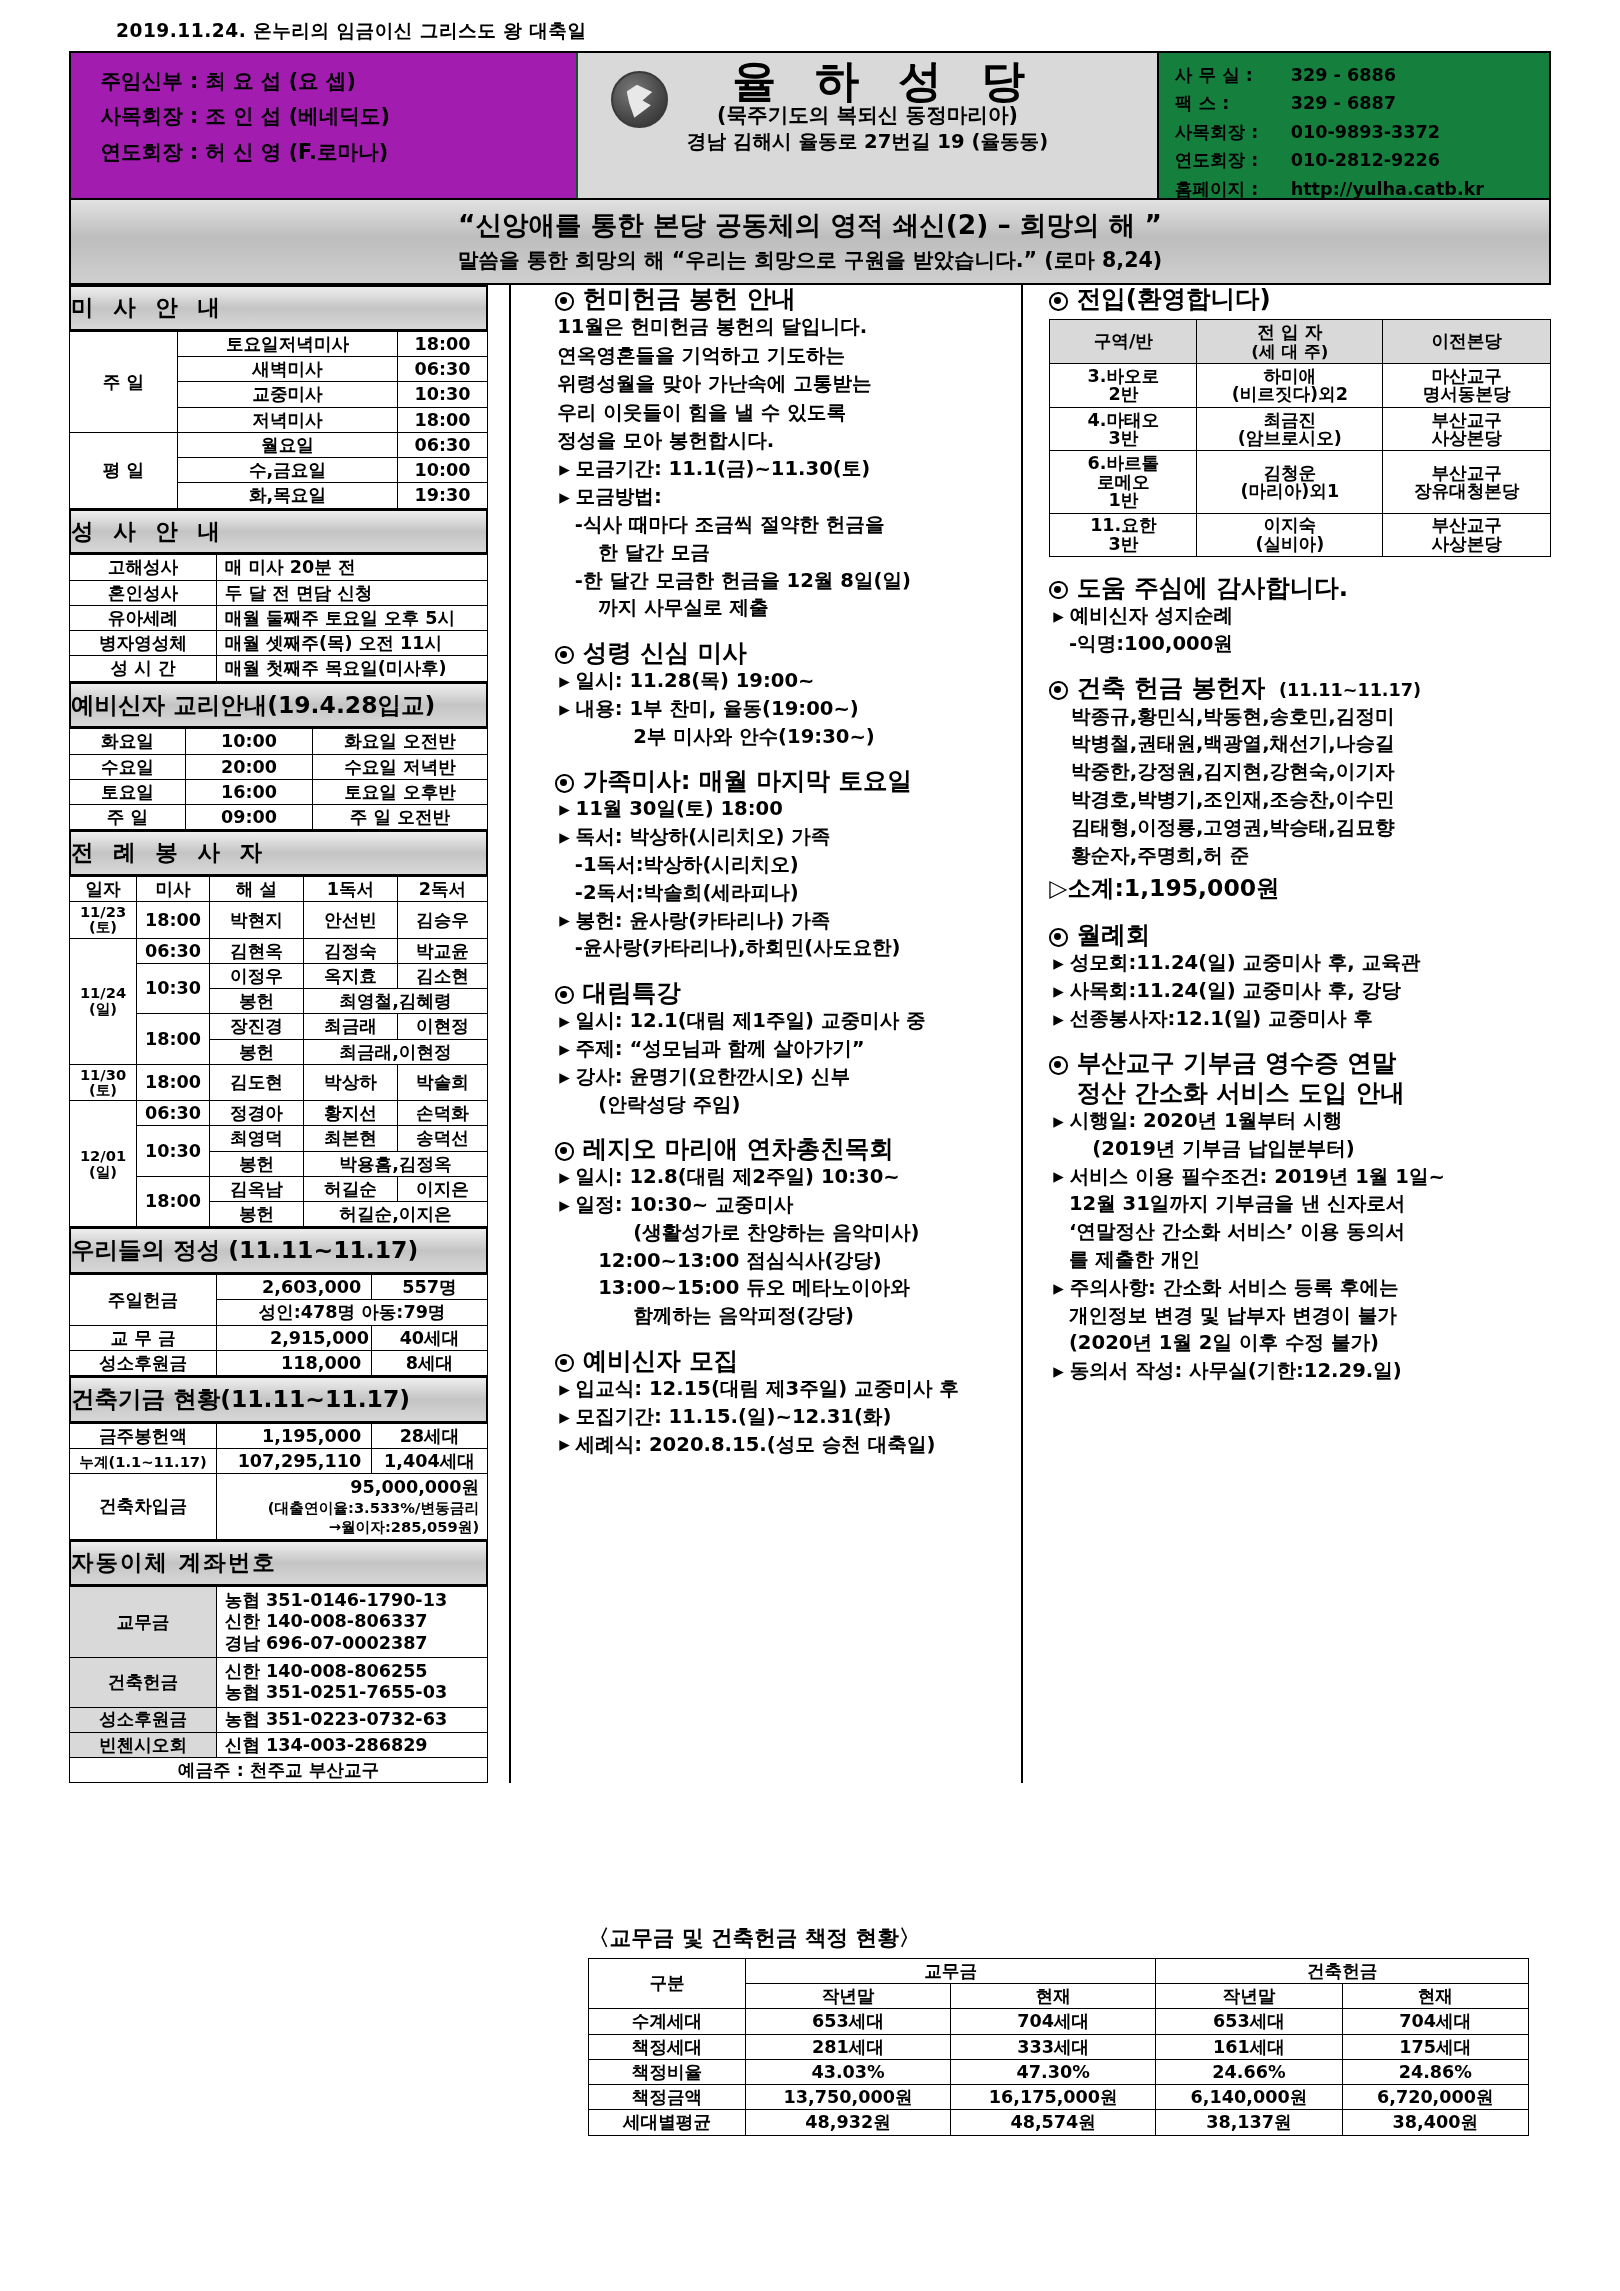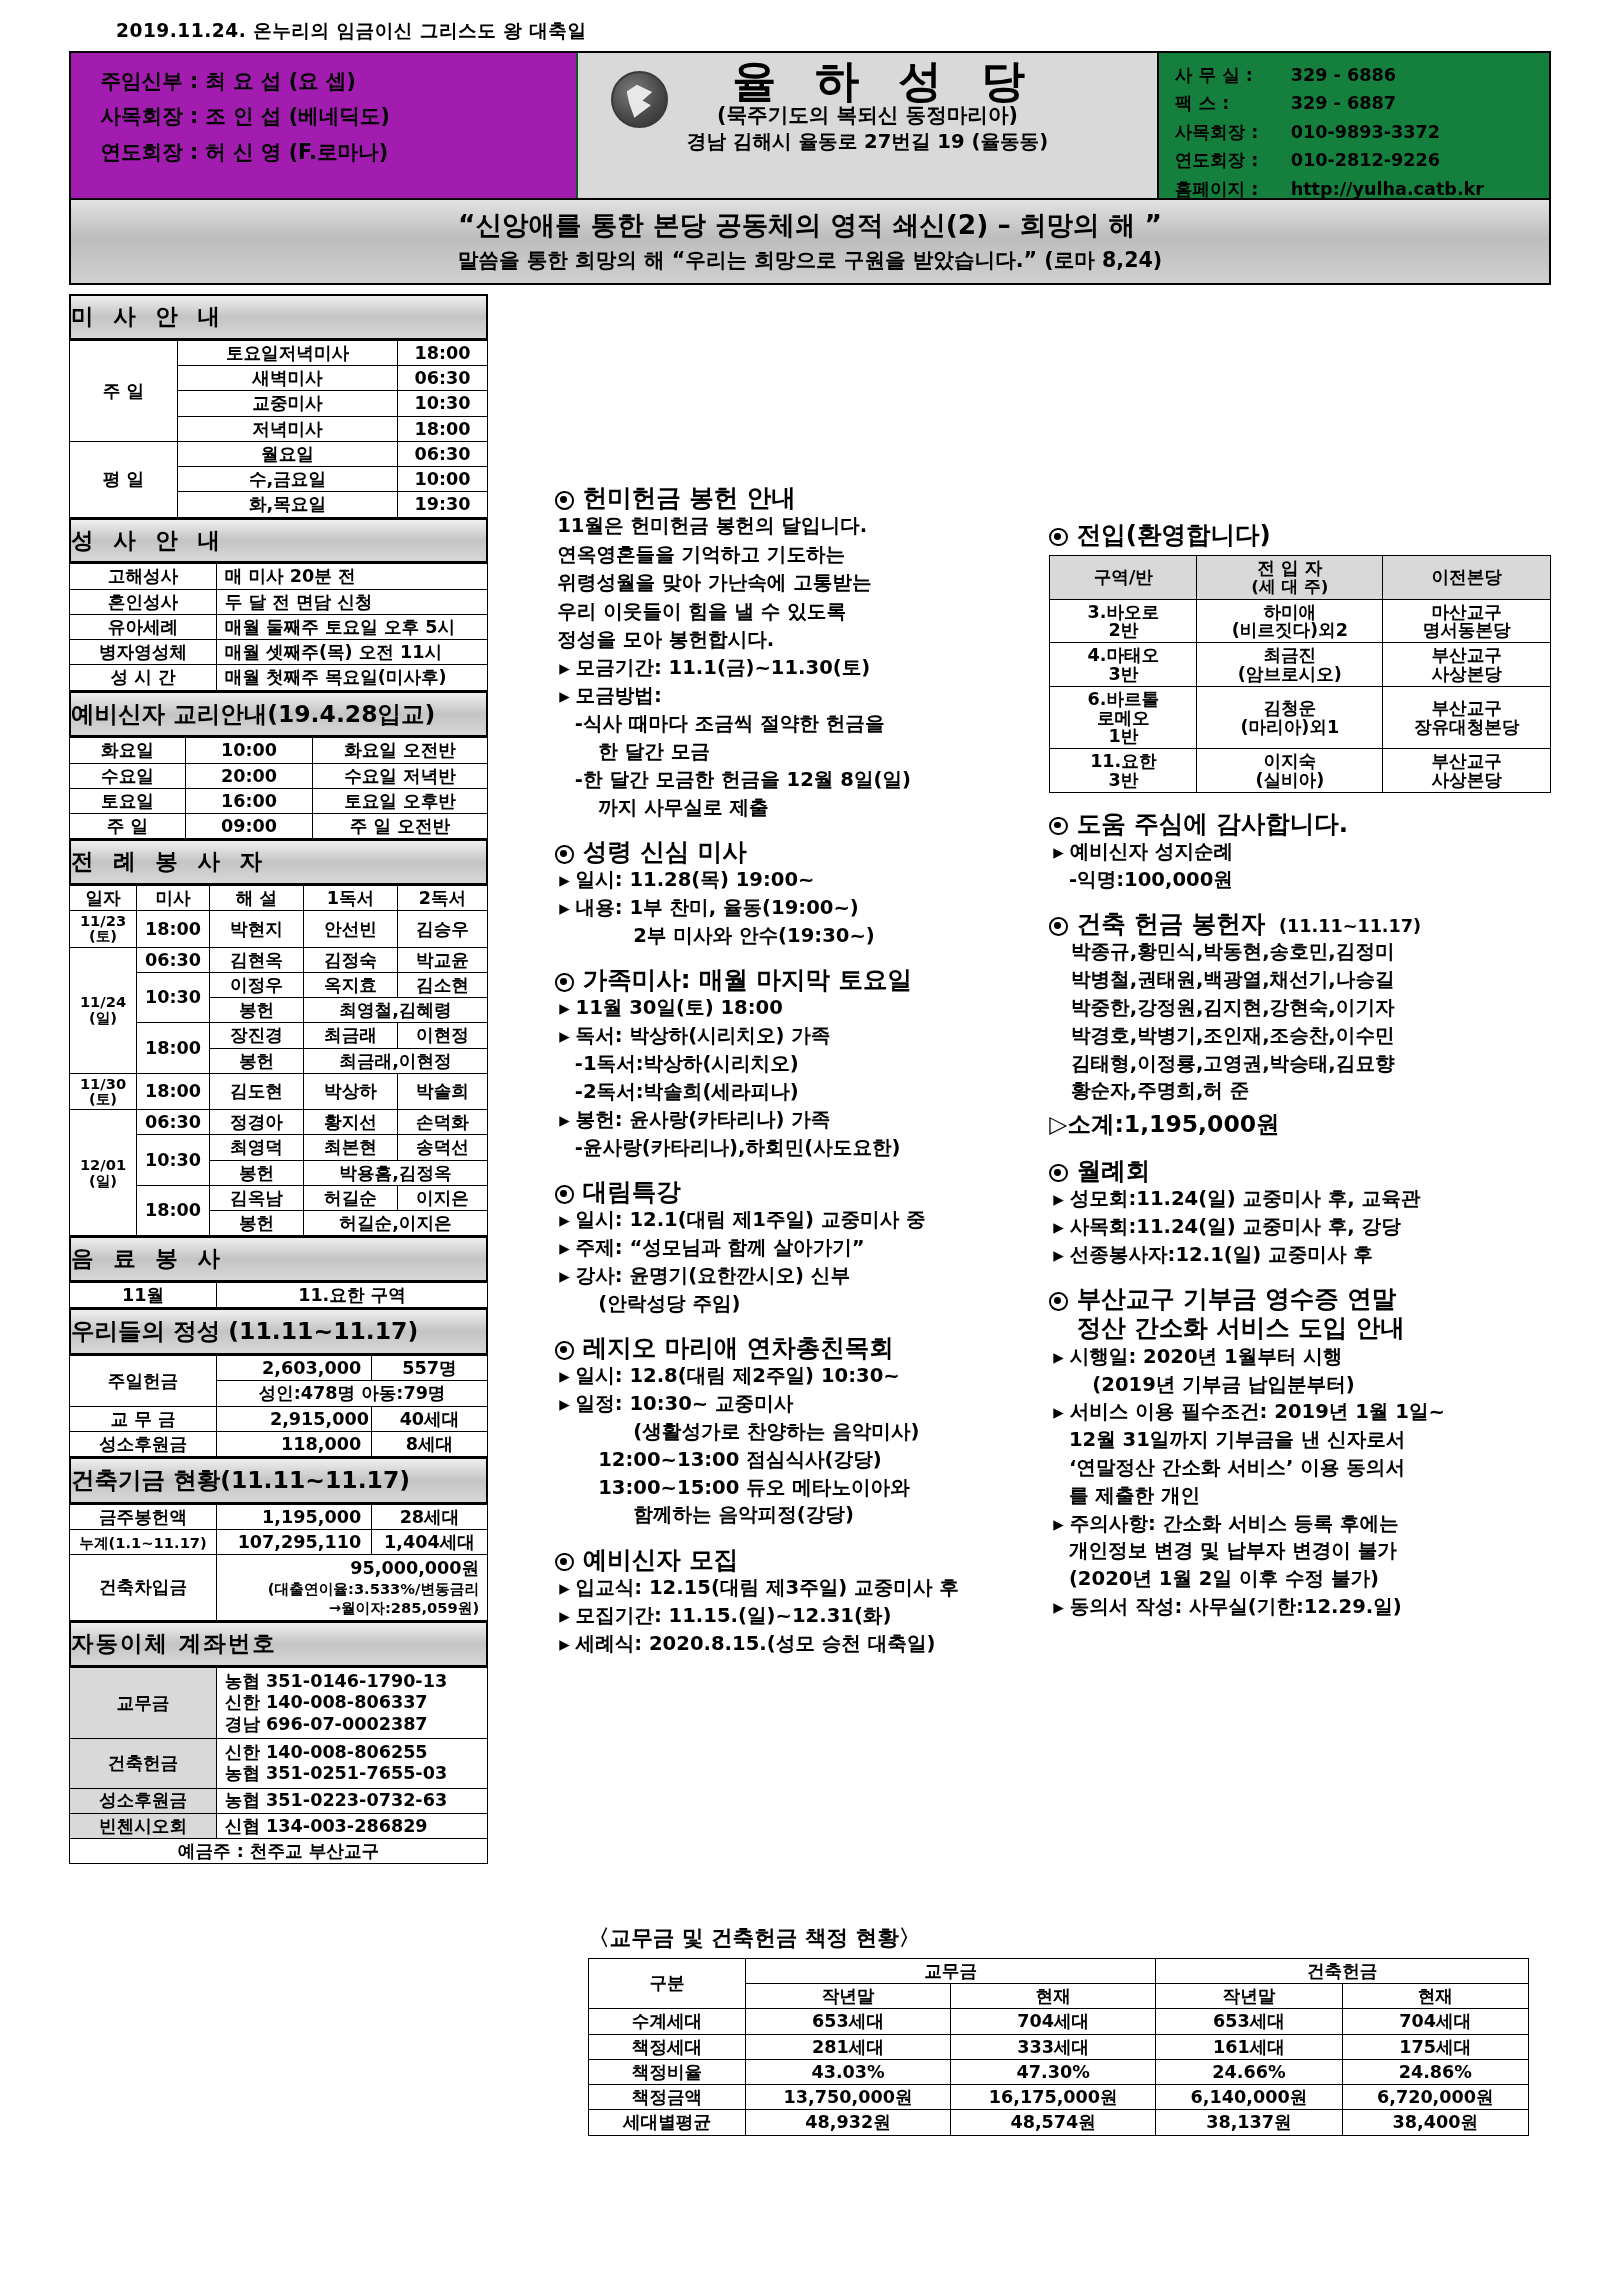--- a/index.html
+++ b/index.html
@@ -32,21 +32,21 @@
   .hdr-right { width:392px; border-left:2px solid #000; background:#15803d; padding:7.8px 0 0 15.7px; }
   .hdr-right div { font-size:17.6px; font-weight:700; line-height:1.0; padding:5.9px 0 4.9px 0; white-space:nowrap;}
   .hdr-right .lbl { display:inline-block; width:116px; }
 
   
   .banner { border:2px solid #000; border-top:none; background:linear-gradient(#e2e2e2,#bdbdbd 45%,#cfcfcf); text-align:center; padding:7.8px 0 8.8px;}
   .banner .l1 { font-size:26.5px; font-weight:900; letter-spacing:0px; line-height:1.3;}
   .banner .l2 { font-size:20.6px; font-weight:800; letter-spacing:0px; line-height:1.35; padding-top:3.9px;}
 
   
-  .cols { display:flex; margin-top:9px; gap:17px;align-items:center; }
+  .cols { display:flex; margin-top:0; gap:17px; }
   .colL { width:421px; }
   .colM { width:470px; padding:0 13.7px 0 23.5px; }
   .colR { width:510px; padding-left:5.9px;}
 
   
   .vline { width:2px; background:#000; margin:0 3.9px; }
 
   
   table { border-collapse:collapse; width:100%; }
   td, th { border:1.6px solid #000; font-size:17.6px; text-align:center; padding:2.9px 2px; font-weight:600; line-height:1.05;}
@@ -284,31 +284,20 @@
             <td>이지은</td>
           </tr>
           <tr>
             <td>봉헌</td>
             <td colspan="2">허길순,이지은</td>
           </tr>
         </tbody>
           </table>
       </div>
 
-      <div class="tbl-wrap">
-        <div class="sect-title">음  료  봉  사</div>
-        <table>
-          <tbody>
-              <tr>
-                <td style="width:147px">11월</td>
-                <td>11.요한 구역</td>
-              </tr>
-        </tbody>
-          </table>
-      </div>
 
       <div class="tbl-wrap">
         <div class="sect-title tight" style="font-size:23.5px;letter-spacing:0px">우리들의 정성 (11.11~11.17)</div>
         <table>
           <tbody>
               <tr>
             <td rowspan="2" style="width:147px">주일헌금</td>
             <td style="text-align:right;padding-right:9.8px">2,603,000</td>
             <td style="width:116px">557명</td>
           </tr>

